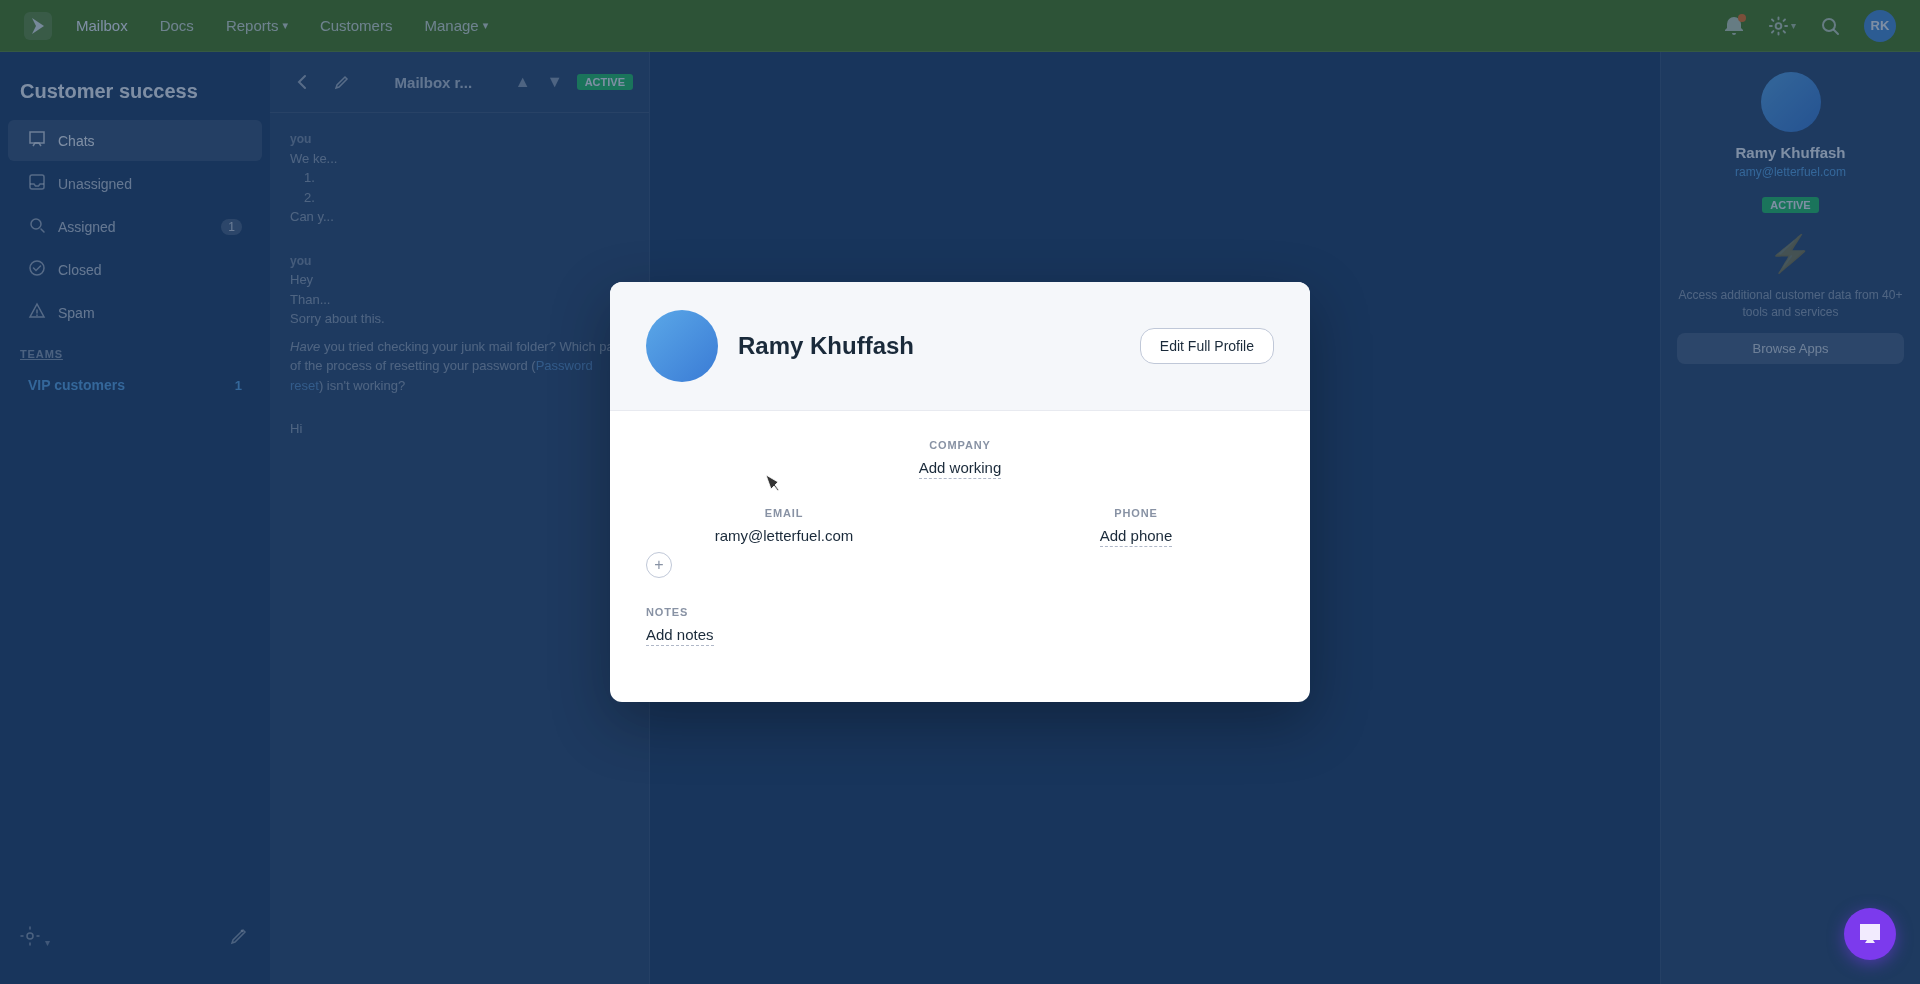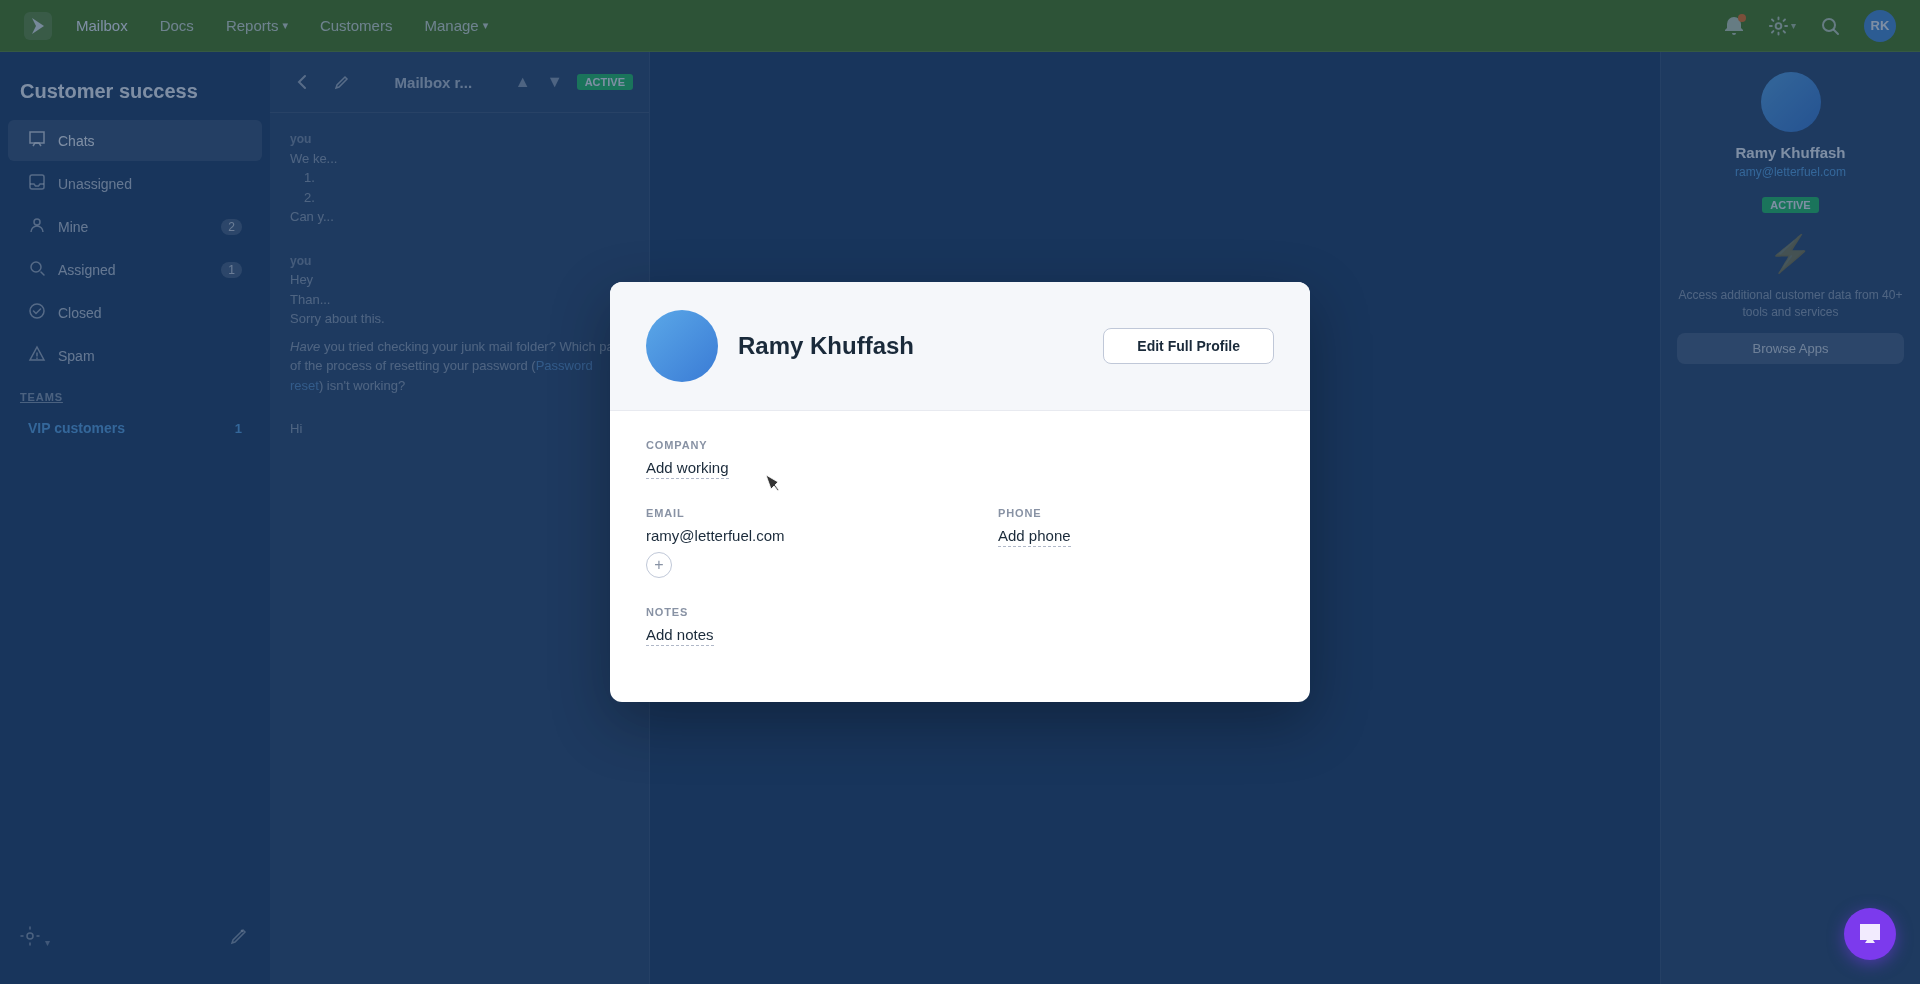--- a/index.html
+++ b/index.html
@@ -43,23 +43,23 @@
     .right-panel { position: absolute; right: 0; top: 0; width: 260px; height: 100%; background: rgba(255,255,255,0.08); padding: 20px 16px; }
 
     
     .overlay { position: fixed; top: 0; left: 0; width: 1920px; height: 984px; background: rgba(20,50,90,0.55); z-index: 200; display: flex; align-items: center; justify-content: center; }
 
     
     .modal { background: #fff; border-radius: 12px; width: 700px; min-height: 420px; box-shadow: 0 20px 60px rgba(0,0,0,0.3); overflow: hidden; }
     .modal-header { background: #f5f7fa; padding: 28px 36px; display: flex; align-items: center; gap: 20px; border-bottom: 1px solid #e8eaf0; }
     .modal-avatar { width: 72px; height: 72px; border-radius: 50%; background: linear-gradient(135deg, #5ba8e8, #3a7bd5); flex-shrink: 0; }
     .modal-name { font-size: 24px; font-weight: 700; color: #1a2a3a; flex: 1; }
-    .edit-profile-btn { border: 1.5px solid #c0c8d8; background: #fff; color: #1a2a3a; font-size: 14px; padding: 9px 33px; border-radius: 8px; cursor: pointer; white-space: nowrap; font-weight: 700; }
+    .edit-profile-btn { border: 1.5px solid #c0c8d8; background: #fff; color: #1a2a3a; font-size: 14px; padding: 9px 19px; border-radius: 14px; cursor: pointer; white-space: nowrap; font-weight: 400; }
     .modal-body { padding: 28px 36px; }
-    .field-row { display: flex; gap: 76px; margin-bottom: 28px; }
+    .field-row { display: flex; gap: 76px; margin-bottom: 28px; text-align: center; }
     .field-group { flex: 1; }
     .field-label { font-size: 11px; font-weight: 700; color: #8892a4; letter-spacing: 0.08em; text-transform: uppercase; margin-bottom: 8px; }
     .field-value { font-size: 15px; color: #1a2a3a; }
     .field-placeholder { font-size: 15px; color: #1a2a3a; border-bottom: 1.5px dashed #b0b8c8; display: inline-block; padding-bottom: 2px; cursor: pointer; }
     .field-add-btn { width: 26px; height: 26px; border: 1.5px solid #c0c8d8; border-radius: 50%; display: flex; align-items: center; justify-content: center; color: #8892a4; cursor: pointer; font-size: 16px; margin-top: 8px; }
     .notes-section { margin-top: 4px; }
     .bg-message { margin-bottom: 16px; color: rgba(255,255,255,0.5); font-size: 13px; line-height: 1.5; }
     .bg-message em { font-style: italic; }
     .bg-message a { color: rgba(100,160,220,0.8); text-decoration: none; }
 
@@ -144,30 +144,20 @@
         <svg width="18" height="18" viewBox="0 0 18 18" fill="none">
             <rect x="2" y="2" width="14" height="14" rx="2" stroke="rgba(255,255,255,0.6)" stroke-width="1.5"></rect>
             <path d="M2 11h4l1.5 2h3L12 11h4" stroke="rgba(255,255,255,0.6)" stroke-width="1.5"></path>
           </svg>
       </span>
       <span>Unassigned</span>
     </div>
     <div class="sidebar-item">
       <span>
         <svg width="18" height="18" viewBox="0 0 18 18" fill="none">
-            <circle cx="9" cy="6" r="3" stroke="rgba(255,255,255,0.6)" stroke-width="1.5"></circle>
-            <path d="M3 16c0-3.314 2.686-6 6-6s6 2.686 6 6" stroke="rgba(255,255,255,0.6)" stroke-width="1.5"></path>
-          </svg>
-      </span>
-      <span>Mine</span>
-      <span class="sidebar-item-count">2</span>
-    </div>
-    <div class="sidebar-item">
-      <span>
-        <svg width="18" height="18" viewBox="0 0 18 18" fill="none">
             <circle cx="8" cy="8" r="5" stroke="rgba(255,255,255,0.6)" stroke-width="1.5"></circle>
             <path d="M13 13l3 3" stroke="rgba(255,255,255,0.6)" stroke-width="1.5" stroke-linecap="round"></path>
           </svg>
       </span>
       <span>Assigned</span>
       <span class="sidebar-item-count">1</span>
     </div>
     <div class="sidebar-item">
       <span>
         <svg width="18" height="18" viewBox="0 0 18 18" fill="none">

